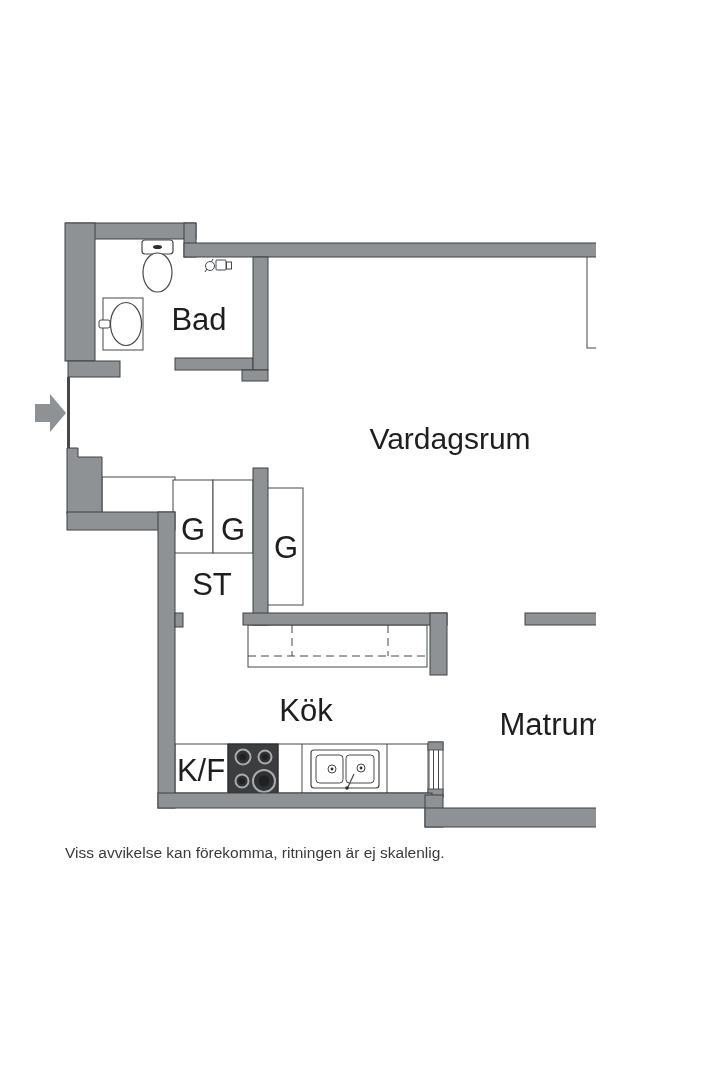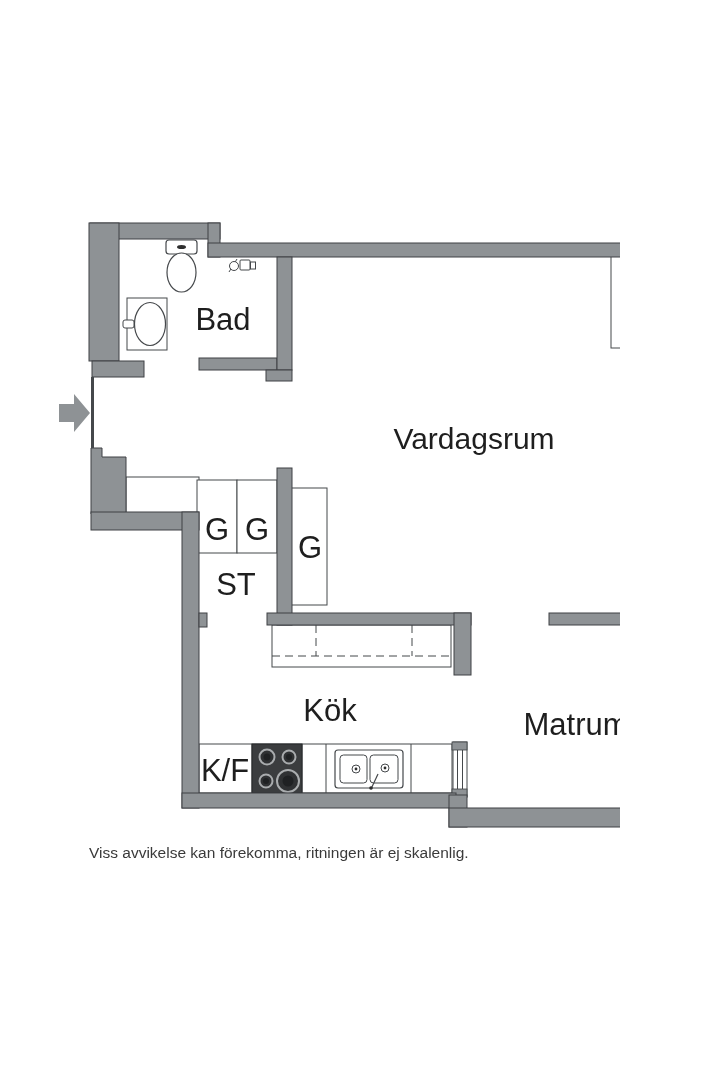--- a/index.html
+++ b/index.html
@@ -1,17 +1,17 @@
 <!DOCTYPE html>
 <html style="--page-bg: #ffffff; --wall-fill: #8e9295; --wall-stroke: #3e4144; --line-color: #45484b; --label-color: #1e1e1e; --caption-color: #3a3a3a; --stove-fill: #3b3d3f;"><head>
 <meta charset="utf-8">
 <style>
   html,body{margin:0;padding:0;background:#ffffff;}
   .page{position:relative;width:596px;height:1080px;background:var(--page-bg,#ffffff);overflow:hidden;
-        font-family:"Liberation Sans",sans-serif;margin-left:24px;}
+        font-family:"Liberation Sans",sans-serif;}
   svg{display:block;}
   .wall{fill:var(--wall-fill,#8e9295);stroke:var(--wall-stroke,#3e4144);stroke-width:1;}
   .wall-noline{fill:var(--wall-fill,#8e9295);stroke:none;}
   .cap{fill:var(--wall-fill,#8e9295);stroke:var(--wall-stroke,#3e4144);stroke-width:0.8;}
   .fixture{fill:#ffffff;stroke:var(--line-color,#45484b);stroke-width:1.2;}
   .fixture-thin{fill:#ffffff;stroke:var(--line-color,#45484b);stroke-width:1;}
   .line{stroke:var(--line-color,#45484b);stroke-width:1.2;fill:none;}
   .line-thin{stroke:var(--line-color,#45484b);stroke-width:1;fill:none;}
   .dash{stroke:var(--line-color,#45484b);stroke-width:1;fill:none;stroke-dasharray:8 5;}
   .doorline{fill:var(--line-color,#45484b);}

